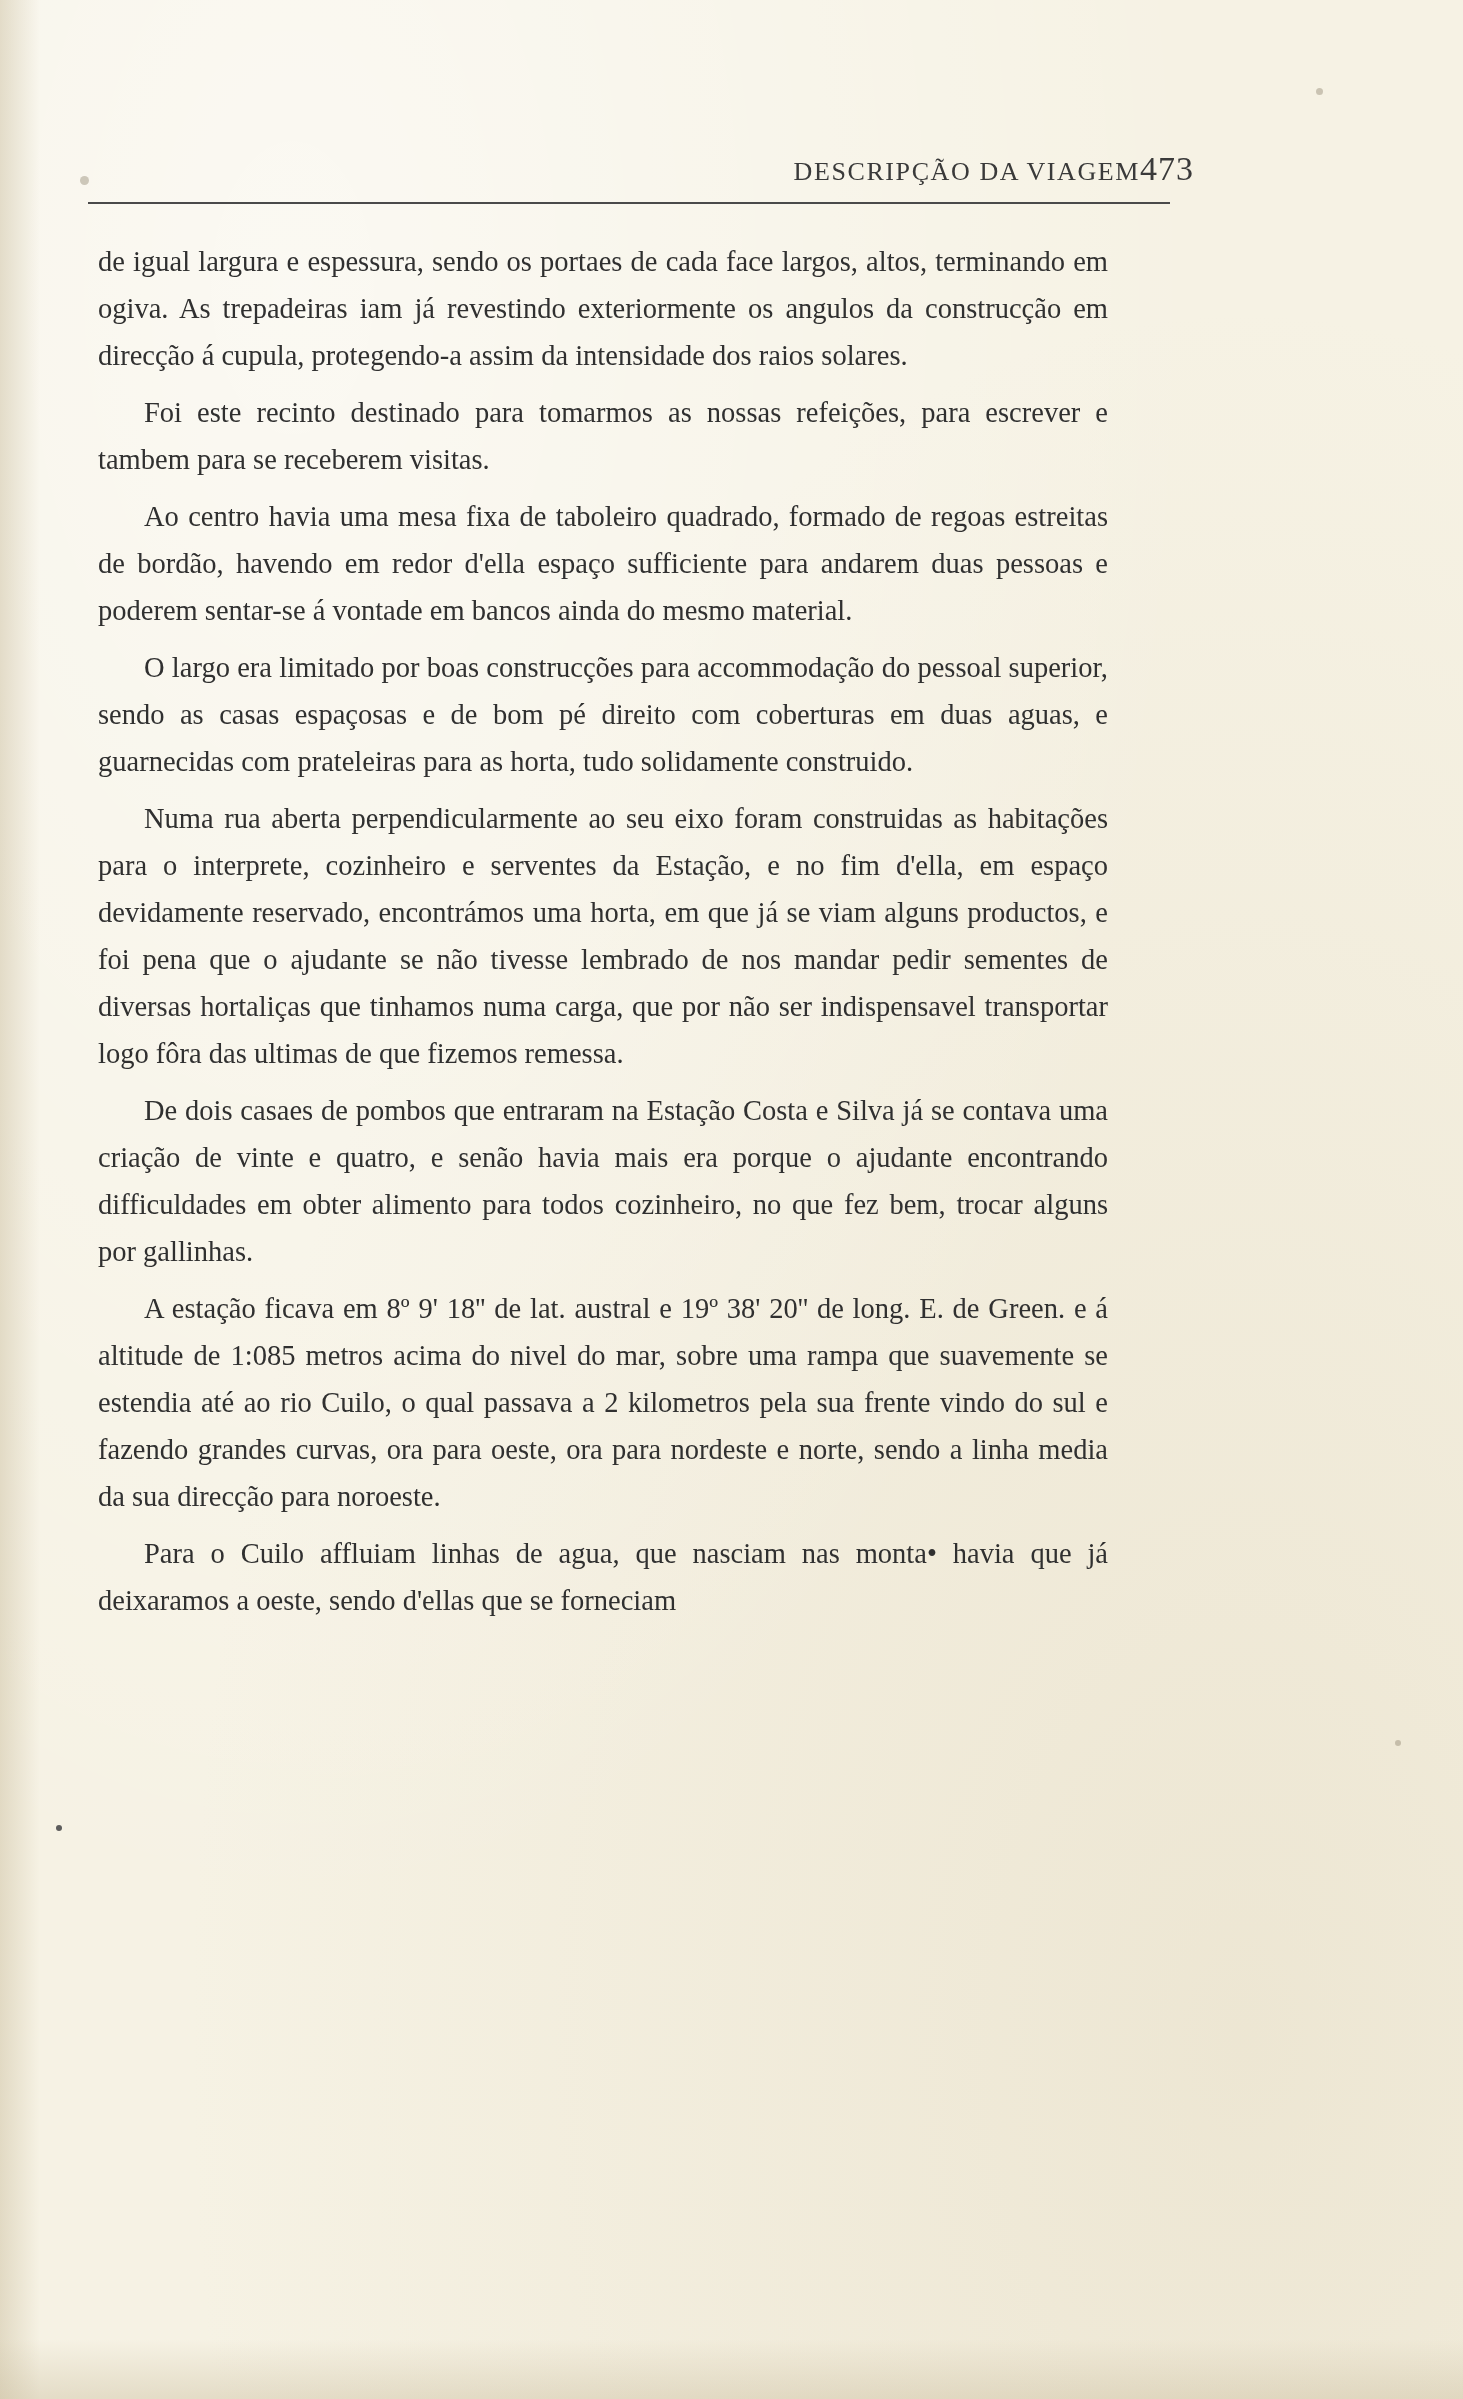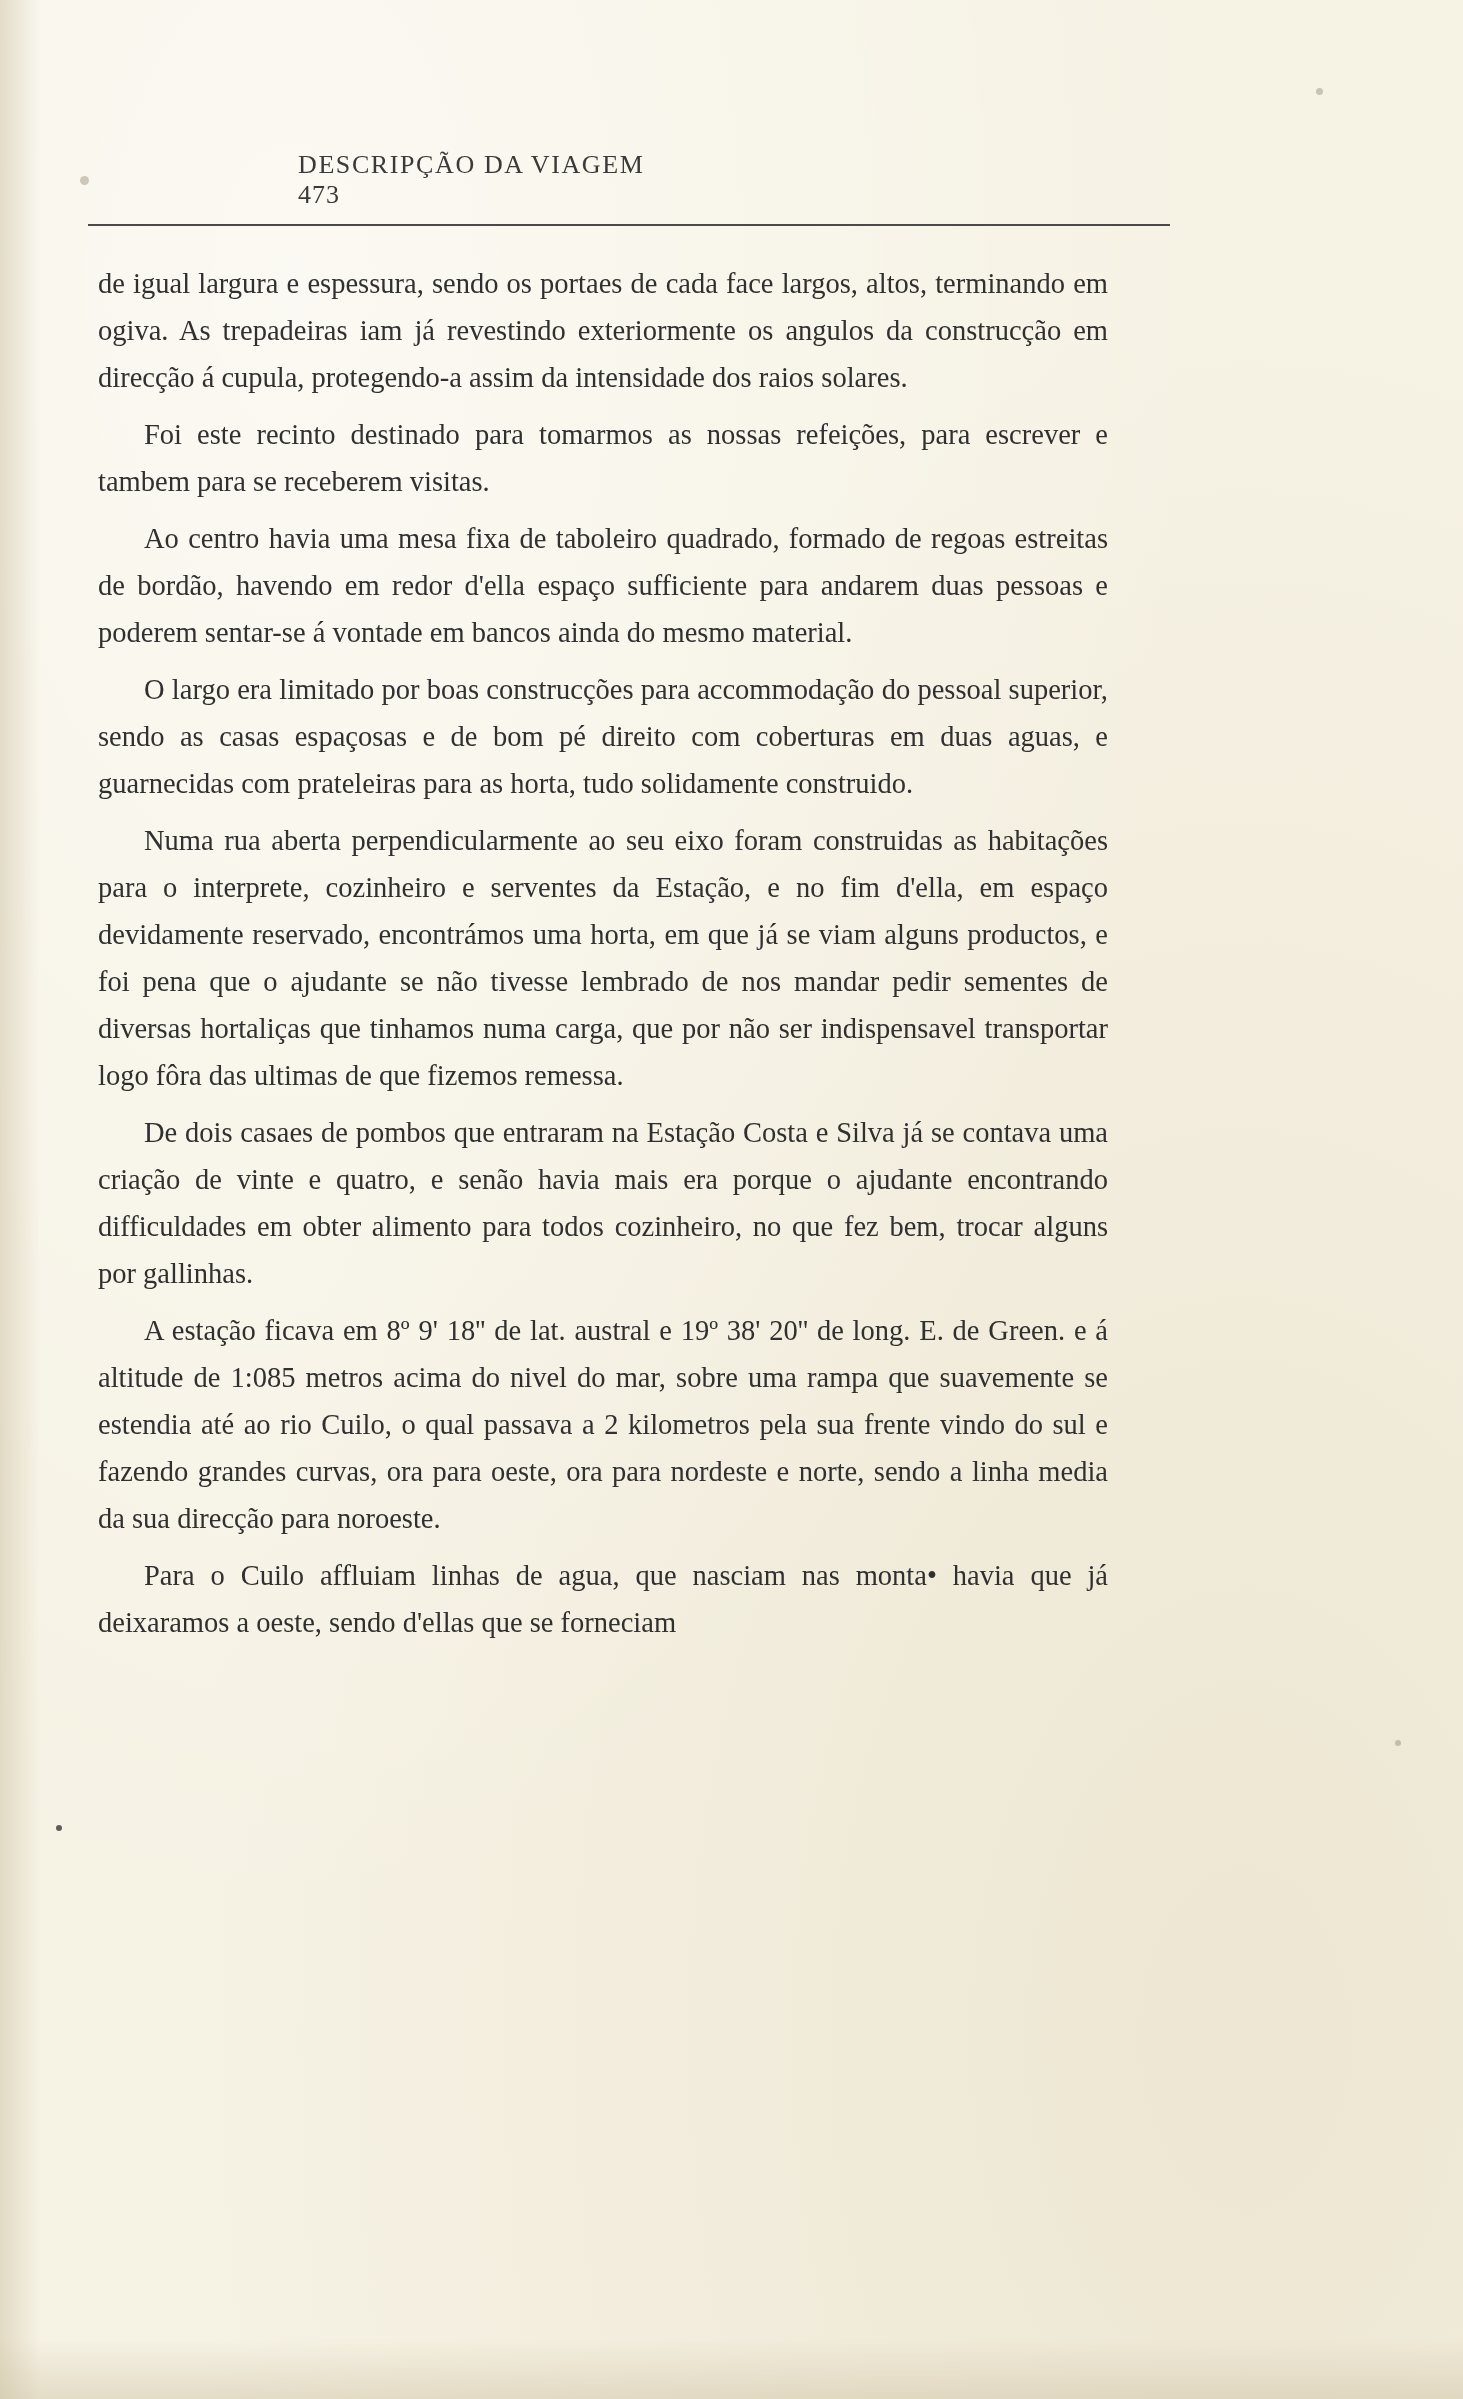--- a/index.html
+++ b/index.html
@@ -27,32 +27,31 @@
     position: absolute;
     left: 88px;
     top: 150px;
     width: 1110px;
   }
   .header-row {
     display: flex;
     align-items: baseline;
     justify-content: flex-end;
     padding: 0 4px 0 210px;
-    flex-direction: column;
   }
   .running-head {
     font-size: 26px;
     letter-spacing: 1.6px;
     font-variant: small-caps;
     text-transform: uppercase;
     color: #3a3a3a;
     white-space: nowrap;
   }
   .folio {
-    font-size: 26px;
+    font-size: 34px;
     color: #3a3a3a;
     letter-spacing: 1px;
   }
   .rule {
     margin-top: 14px;
     border-top: 2px solid #4a4a4a;
     width: 1082px;
   }
   .body-text {
     margin-top: 34px;

